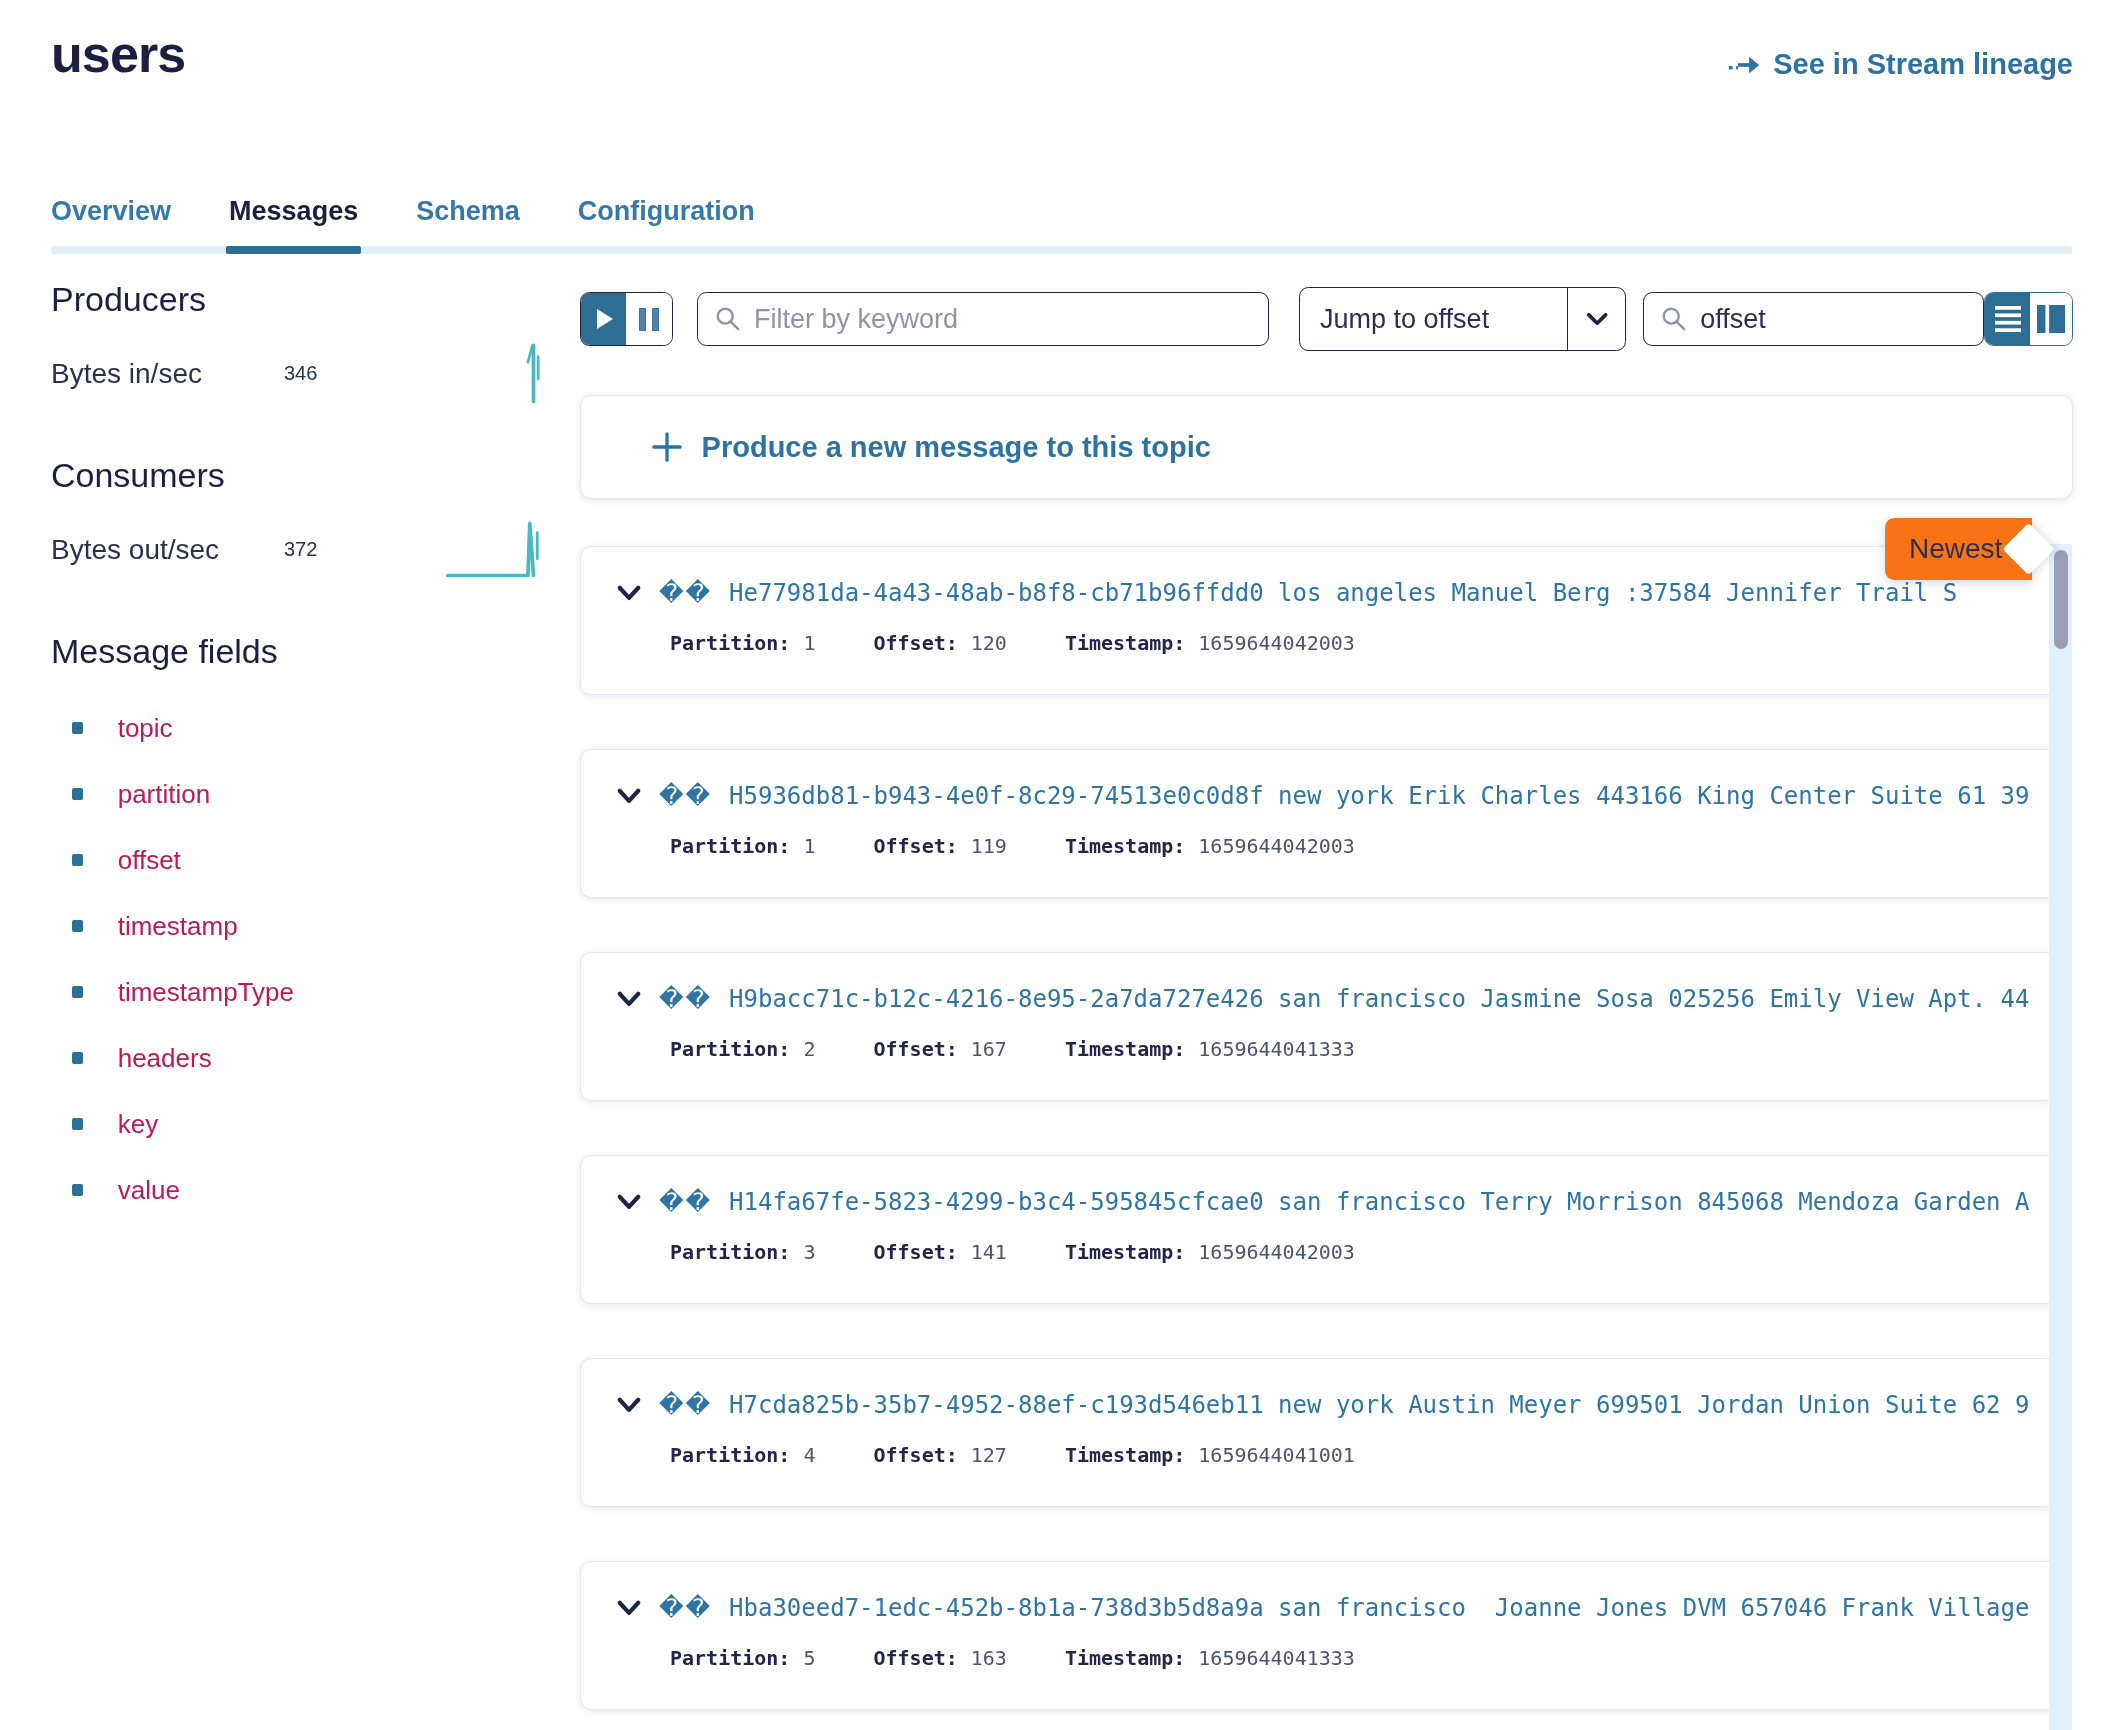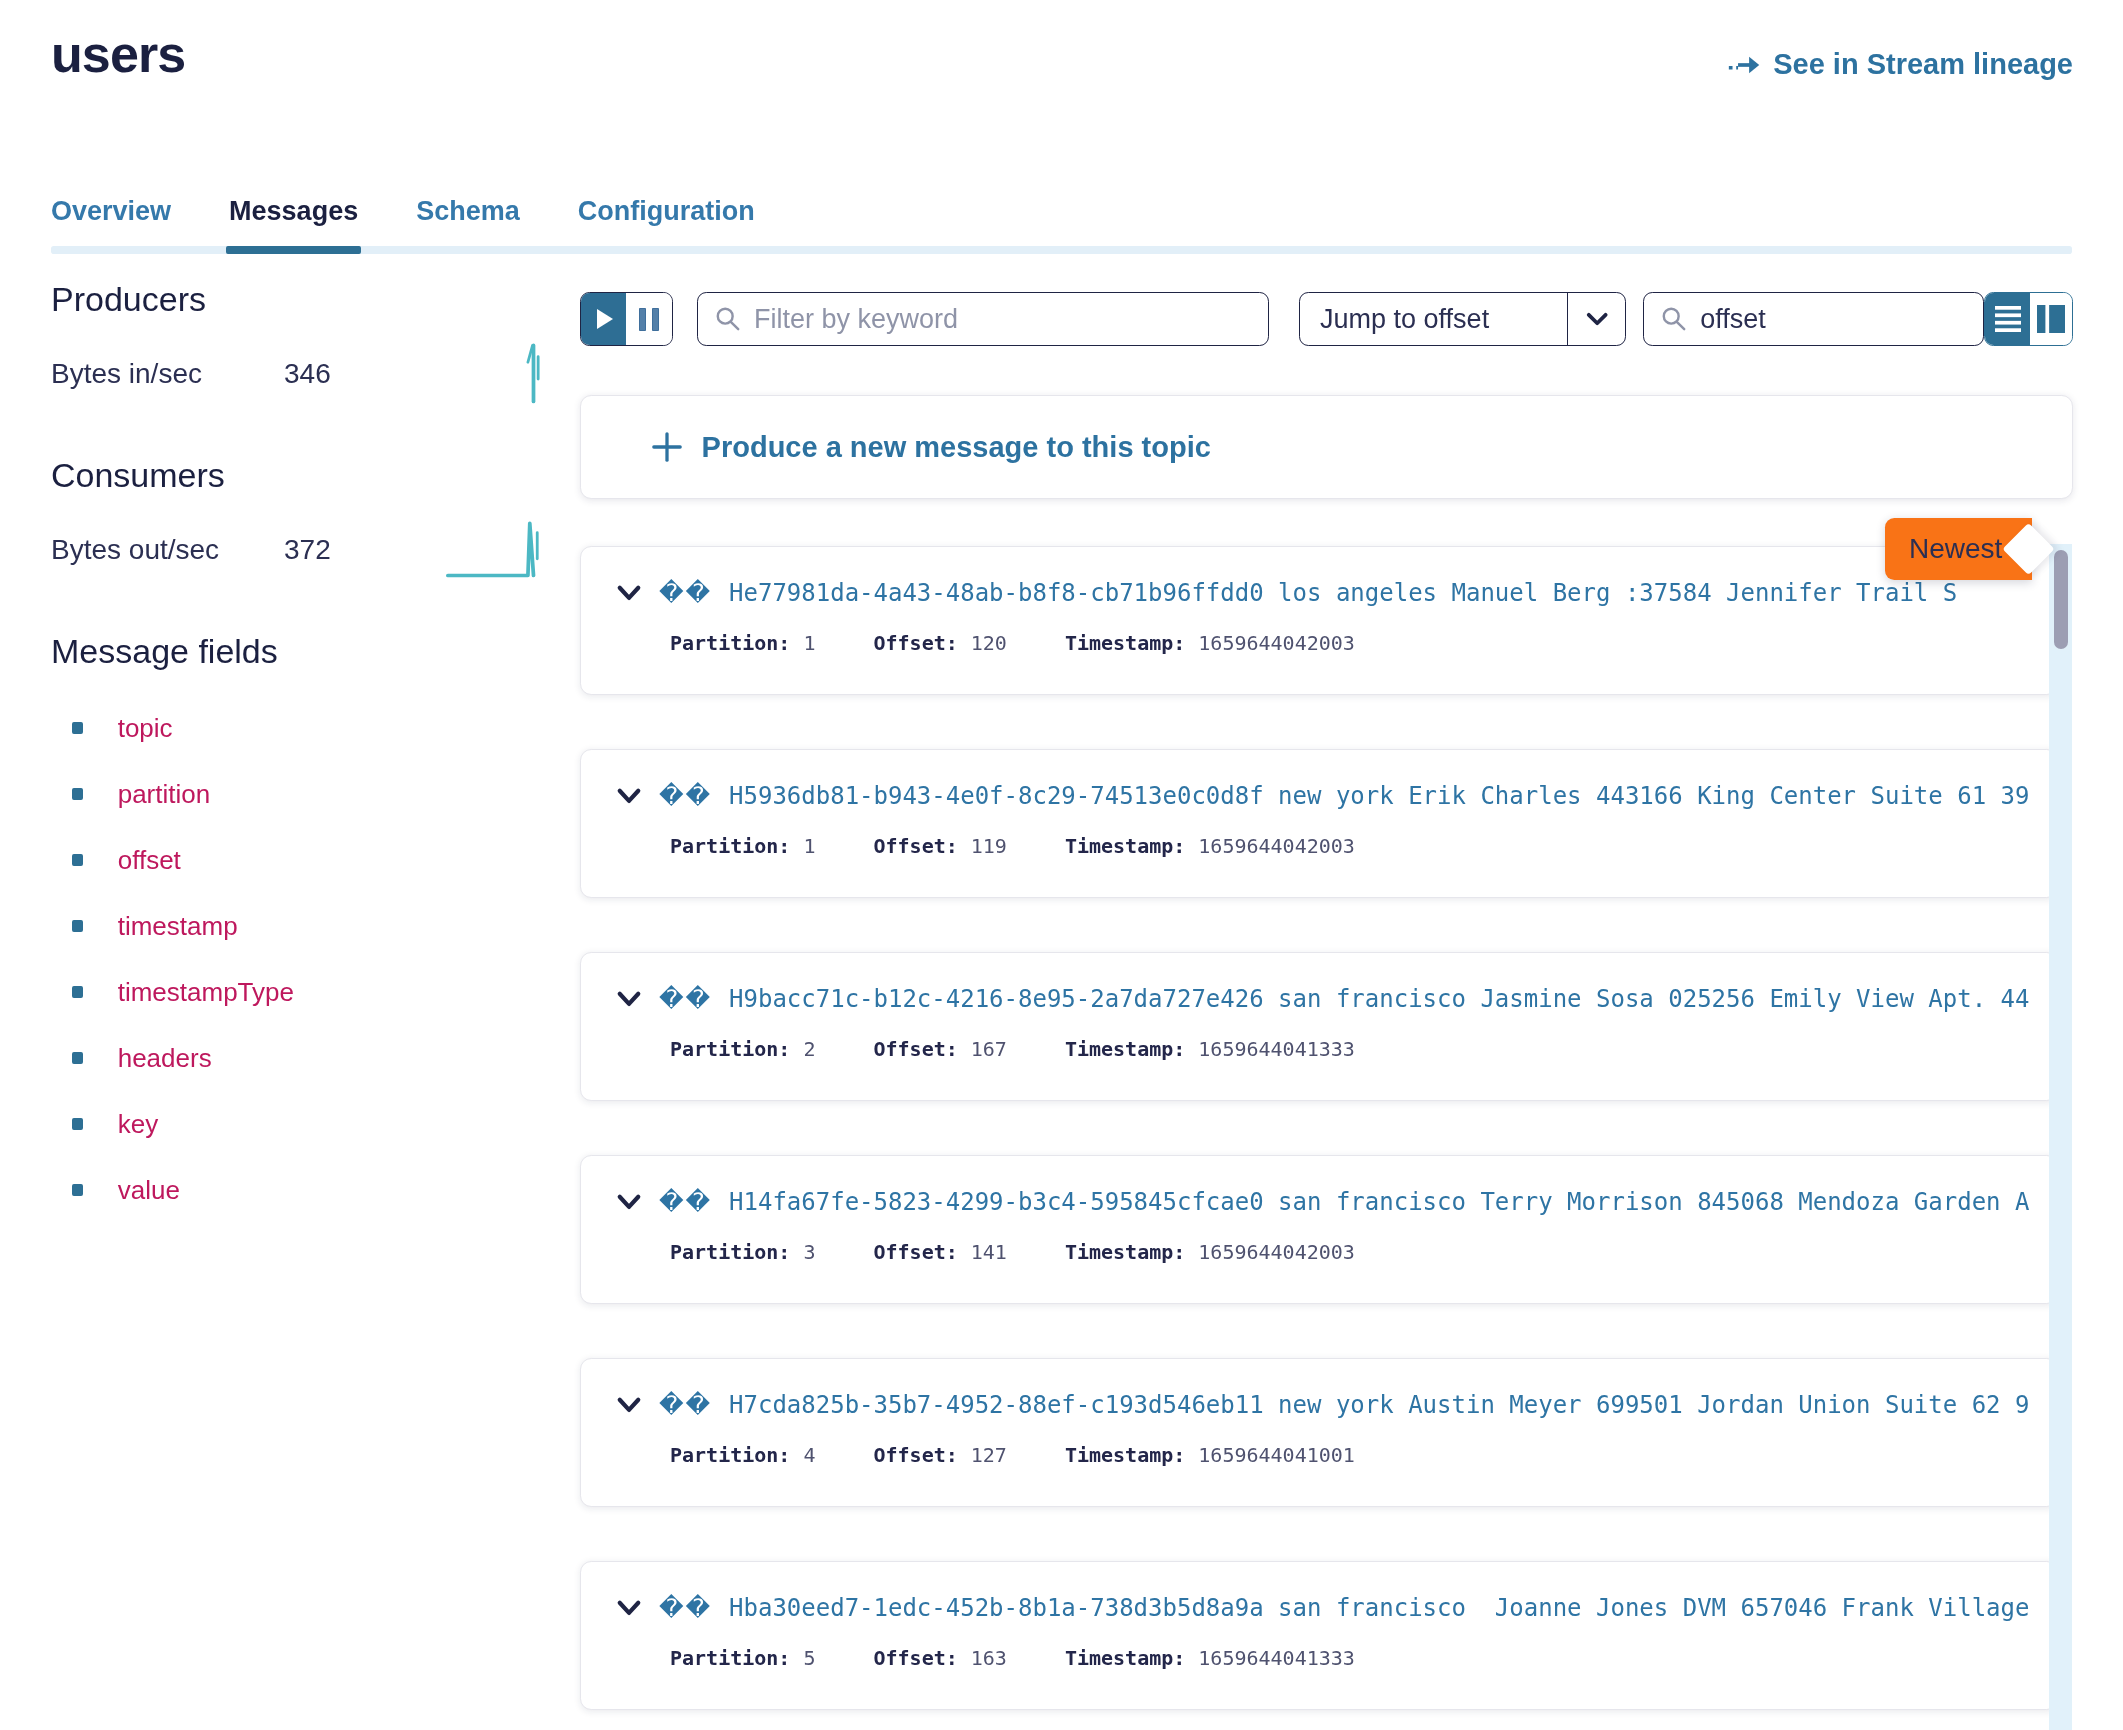--- a/index.html
+++ b/index.html
@@ -19,21 +19,21 @@
   .tabs-track { position:absolute; left:0; right:0; bottom:0; height:8.4px; background:#e2eff8; border-radius:2.8px; }
   .tab { position:relative; font-size:27px; font-weight:600; color:#3579ab; padding-bottom:19px; cursor:pointer; }
   .tab.active { color:#1b2040; font-weight:700; }
   .tab.active::after { content:""; position:absolute; left:-2.8px; right:-2.8px; bottom:0; height:8.4px; background:#2d6f94; border-radius:1.9px; z-index:1; }
 
   
   .sidebar { position:absolute; left:51px; top:280px; width:503px; }
   .side-heading { font-size:34px; font-weight:400; color:#1b2040; }
   .metric-row { position:relative; display:flex; align-items:center; height:45px; margin-top:32px; }
   .metric-label { font-size:28px; color:#2b2f52; width:233px; }
-  .metric-value { font-size:28px; color:#2b2f52; }
+  .metric-value { font-size:20px; color:#2b2f52; }
   .sparkline { position:absolute; right:0; top:-13px; }
   .gap-lg { margin-top:60px; }
   .fields-list { list-style:none; margin-top:24px; }
   .fields-list li { display:flex; align-items:center; height:66px; }
   .bullet { width:11.2px; height:11.2px; background:#2d6f94; border-radius:1.9px; margin:0 35px 0 20.5px; flex:none; }
   .field-label { font-size:26px; color:#be185d; }
 
   
   .content { position:absolute; left:580px; top:291px; width:1493px; }
 
@@ -45,21 +45,21 @@
   .pp-pause { flex:1; background:#fff; display:flex; align-items:center; justify-content:center; gap:5.6px; }
   .pp-pause .bar { width:7.5px; height:23px; background:#5480a9; border:0.9px solid #3f6f9c; border-radius:0.9px; }
 
   .tb-input { display:flex; align-items:center; height:54px; border:1.9px solid #1f2444; border-radius:9.3px; background:#fff; padding:0 17px; }
   .tb-input svg { flex:none; margin-right:13px; }
   .tb-input input { border:none; outline:none; width:100%; font-family:"Liberation Sans", sans-serif; font-size:27px; color:#2b2f52; background:transparent; }
   .tb-input input::placeholder { color:#8f94a8; opacity:1; }
   .filter-box { width:572px; margin-left:24px; }
   .offset-box { width:341px; margin-left:17px; }
 
-  .jump-select { display:flex; align-items:stretch; width:328px; height:54px; border:1.9px solid #1f2444; border-radius:9.3px; background:#fff; margin-left:30px; cursor:pointer; overflow:hidden; }
+  .jump-select { display:flex; align-items:stretch; width:328px; height:64px; border:1.9px solid #1f2444; border-radius:9.3px; background:#fff; margin-left:30px; cursor:pointer; overflow:hidden; }
   .jump-label { flex:1; display:flex; align-items:center; padding-left:20.5px; font-size:27px; color:#2b2f52; }
   .jump-caret { width:58px; border-left:1.9px solid #1f2444; display:flex; align-items:center; justify-content:center; }
 
   .view-toggle { display:flex; width:89px; height:54px; border:1.9px solid #2d6f94; border-radius:9.3px; overflow:hidden; margin-left:auto; cursor:pointer; flex:none; }
   .vt-list { width:45px; background:#2d6f94; display:flex; align-items:center; justify-content:center; }
   .vt-cols { flex:1; background:#fff; display:flex; align-items:center; justify-content:center; }
 
   
   .produce-card { margin-top:48px; height:104px; background:#fff; border:0.9px solid #e6e6ec; border-radius:11.2px;
     box-shadow:0 1.9px 7.5px rgba(27,32,64,0.10); display:flex; align-items:center; padding-left:70px; gap:18.6px; cursor:pointer; }

